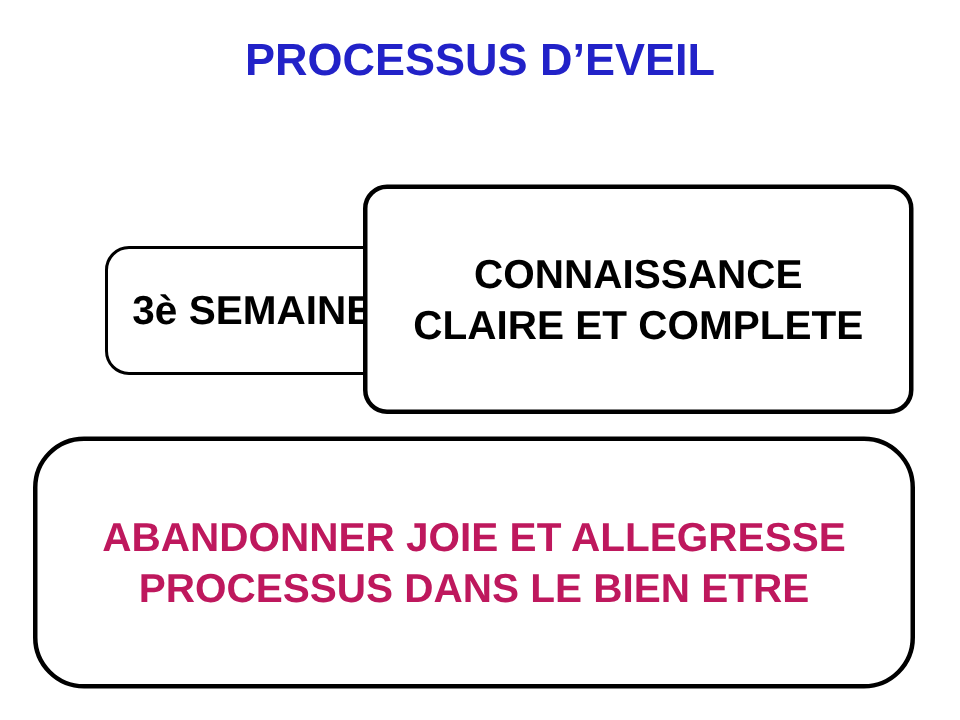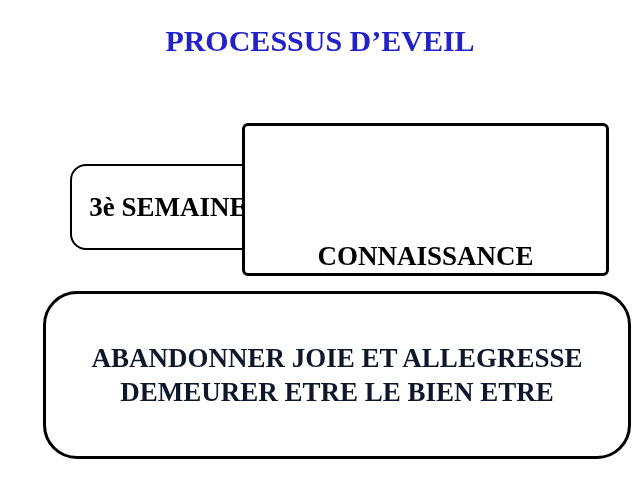--- a/index.html
+++ b/index.html
@@ -6,21 +6,21 @@
     margin: 0;
     padding: 0;
     background: #ffffff;
   }
   .slide {
     position: relative;
     width: 640px;
     height: 475px;
     background: #ffffff;
     overflow: hidden;
-    font-family: Liberation Serif, serif;
+    font-family: Liberation Sans, sans-serif;
   }
   .title {
     position: absolute;
     left: 0;
     right: 0;
     top: 22px;
     text-align: center;
     font-weight: bold;
     font-size: 30px;
     line-height: 37px;
@@ -45,24 +45,23 @@
     border-width: 2px;
     border-radius: 16px;
     font-size: 27px;
     line-height: 30px;
   }
   .box-knowledge {
     left: 242px;
     top: 123px;
     width: 361px;
     height: 147px;
-    border-radius: 6px;
+    border-radius: 16px;
     font-size: 27px;
     line-height: 34px;
-    align-items: flex-end;
   }
   .box-practice {
     left: 22px;
     top: 291px;
     width: 582px;
     height: 162px;
     border-radius: 34px;
     font-size: 27px;
     line-height: 34px;
   }
@@ -76,23 +75,24 @@
     <div>PROCESSUS D’EVEIL</div>
   </div>
 
   <div class="box box-week" style="border-color: rgb(0, 0, 0); color: rgb(0, 0, 0); margin-left: 42px;">
     <div>3è SEMAINE</div>
   </div>
 
   <div class="box box-knowledge" style="border-color: rgb(0, 0, 0); color: rgb(0, 0, 0);">
     <div>
       <div>CONNAISSANCE</div>
+      <div>CLAIRE ET COMPLETE</div>
     </div>
   </div>
 
-  <div class="box box-practice" style="border-color: rgb(0, 0, 0); color: #0f172a; margin-left: 21px;">
+  <div class="box box-practice" style="border-color: rgb(0, 0, 0); color: #be185d;">
     <div>
       <div>ABANDONNER JOIE ET ALLEGRESSE</div>
-      <div>DEMEURER ETRE LE BIEN ETRE</div>
+      <div>PROCESSUS DANS LE BIEN ETRE</div>
     </div>
   </div>
 
 </div>
 
 </body></html>

